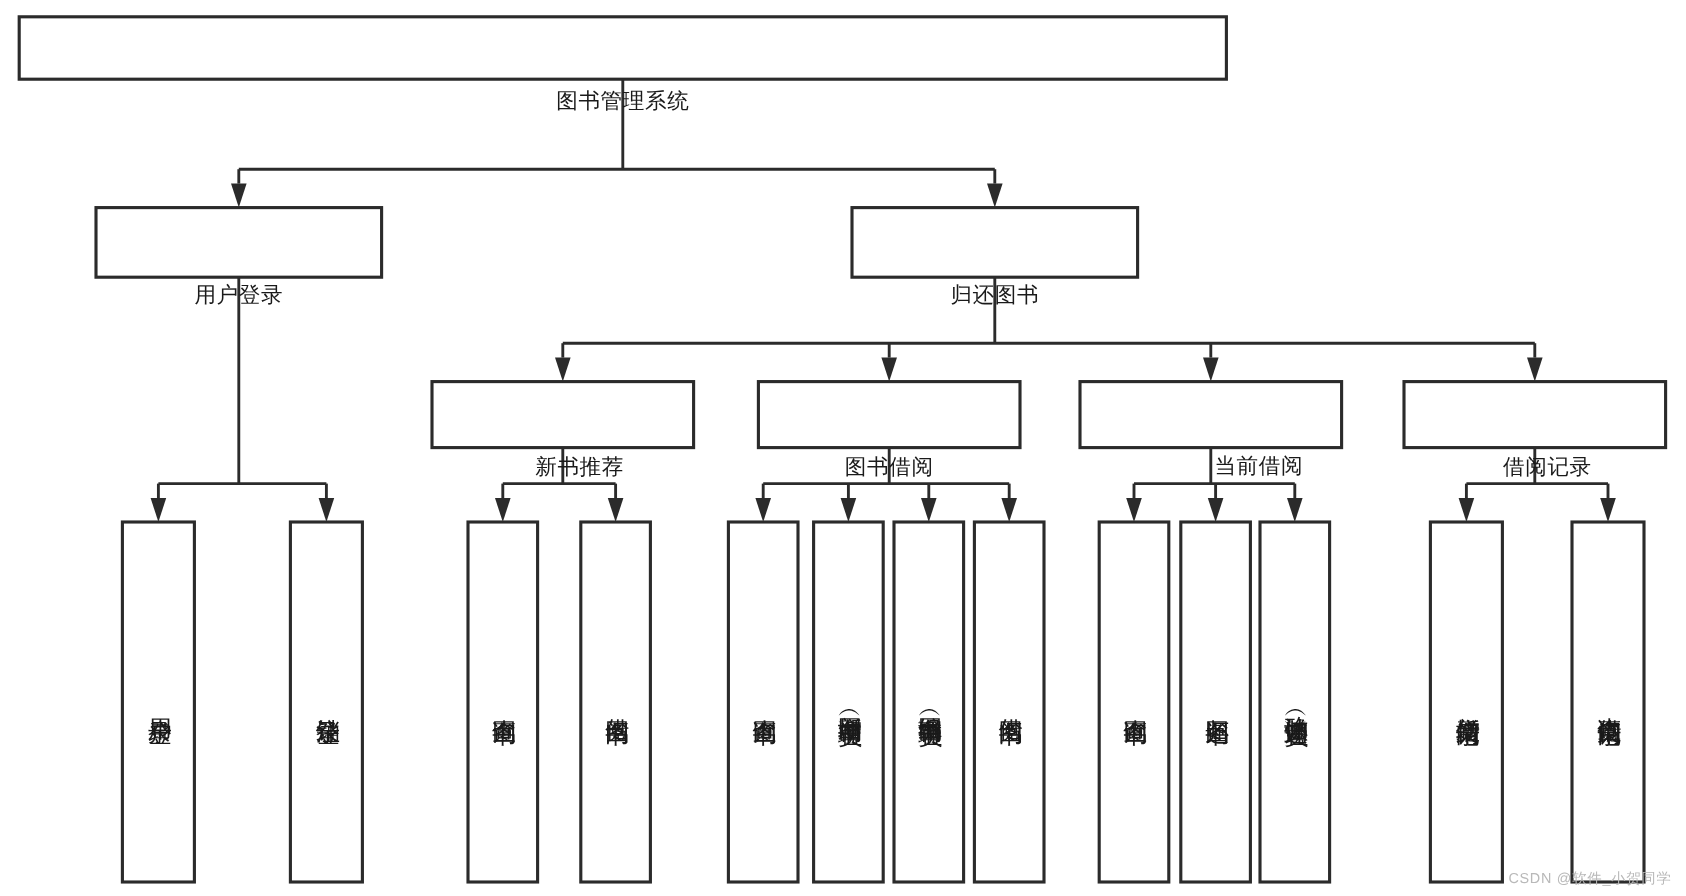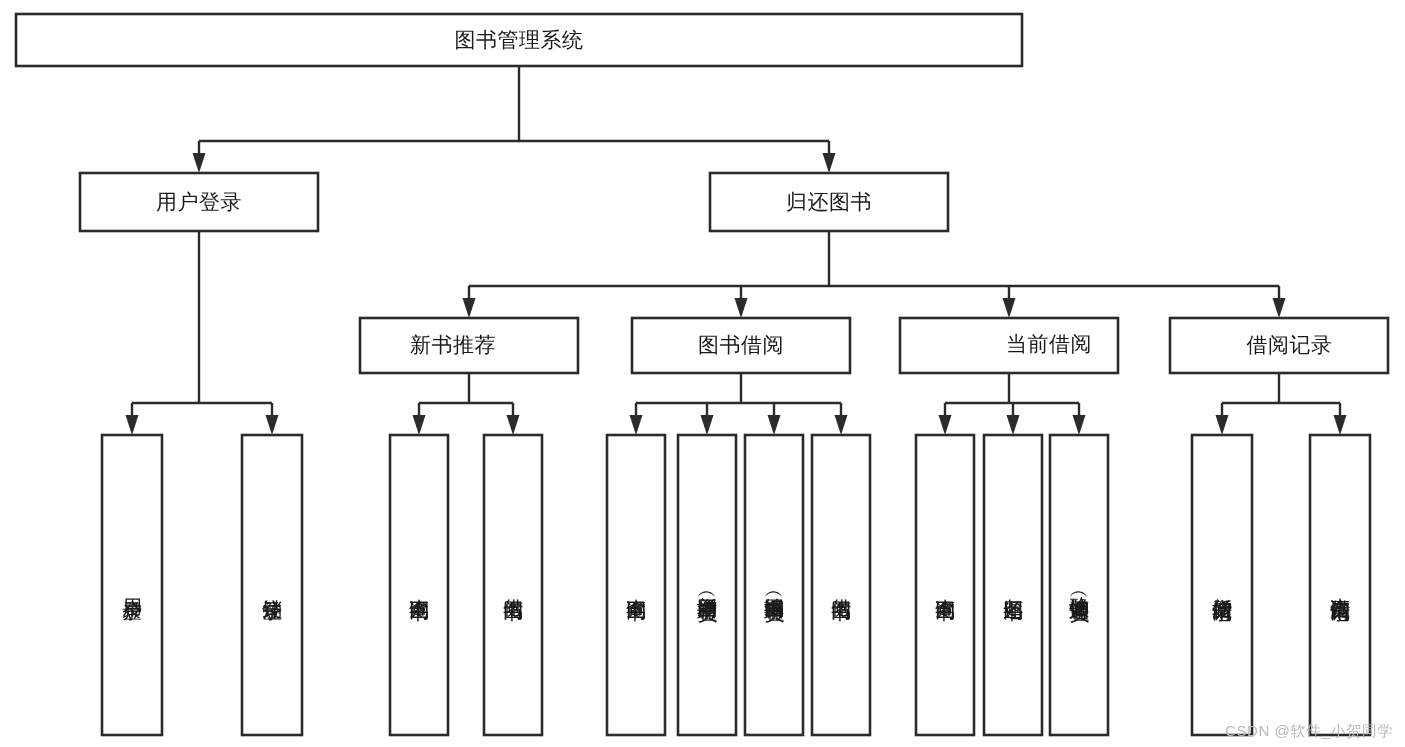--- a/index.html
+++ b/index.html
@@ -43,45 +43,46 @@
   .arrow-head {
     fill: #2b2b2b;
     stroke: none;
   }
   .node-label-h {
     position: absolute;
     display: flex;
     align-items: center;
     justify-content: center;
     color: #1a1a1a;
-    font-size: 21px;
+    font-size: 18px;
     line-height: 1.25;
     letter-spacing: 0.5px;
     white-space: nowrap;
     pointer-events: none;
+    margin-top: 44px;
   }
   .node-label-v {
     position: absolute;
     display: flex;
     align-items: center;
     justify-content: center;
     color: #1a1a1a;
     font-size: 20px;
     line-height: 1.18;
     letter-spacing: 1px;
     writing-mode: vertical-rl;
     text-orientation: upright;
     pointer-events: none;
   }
   .watermark {
     position: absolute;
     right: 12px;
     bottom: 6px;
     color: #b9b9b9;
-    font-size: 15px;
+    font-size: 12px;
     letter-spacing: 0.6px;
     white-space: nowrap;
     pointer-events: none;
   }
 </style>
 </head>
 <body>
 
 <div id="diagram-root">
   <svg class="diagram-canvas" id="diagram-svg" viewBox="0 0 1405 747" xmlns="http://www.w3.org/2000/svg">
@@ -173,21 +174,21 @@
         <rect x="984" y="435" width="58" height="300" class="node-rect"></rect>
         <rect x="1050" y="435" width="58" height="300" class="node-rect"></rect>
         <rect x="1192" y="435" width="60" height="300" class="node-rect"></rect>
         <rect x="1310" y="435" width="60" height="300" class="node-rect"></rect>
       </g>
     </svg>
   <div id="label-layer">
       <div class="node-label-h" style="left: 16px; top: 14px; width: 1006px; height: 52px;">图书管理系统</div>
       <div class="node-label-h" style="left: 80px; top: 173px; width: 238px; height: 58px;">用户登录</div>
       <div class="node-label-h" style="left: 710px; top: 173px; width: 238px; height: 58px;">归还图书</div>
-      <div class="node-label-h" style="left: 344px; top: 318px; width: 218px; height: 55px;">新书推荐</div>
+      <div class="node-label-h" style="left: 374px; top: 318px; width: 218px; height: 55px;">新书推荐</div>
       <div class="node-label-h" style="left: 632px; top: 318px; width: 218px; height: 55px; border-radius: 15px;">图书借阅</div>
       <div class="node-label-h" style="left: 940px; top: 318px; width: 218px; height: 52px;">当前借阅</div>
       <div class="node-label-h" style="left: 1170px; top: 318px; width: 239px; height: 55px;">借阅记录</div>
       <div class="node-label-v" style="left: 102px; top: 435px; width: 60px; height: 300px;">用户登录</div>
       <div class="node-label-v" style="left: 242px; top: 435px; width: 60px; height: 300px;">注销登录</div>
       <div class="node-label-v" style="left: 390px; top: 435px; width: 58px; height: 300px;">查询图书</div>
       <div class="node-label-v" style="left: 484px; top: 435px; width: 58px; height: 300px;">借阅图书</div>
       <div class="node-label-v" style="left: 607px; top: 435px; width: 58px; height: 300px;">查询图书</div>
       <div class="node-label-v" style="left: 678px; top: 435px; width: 58px; height: 300px;">新增图书（管理员）</div>
       <div class="node-label-v" style="left: 745px; top: 435px; width: 58px; height: 300px;">编辑图书（管理员）</div>

